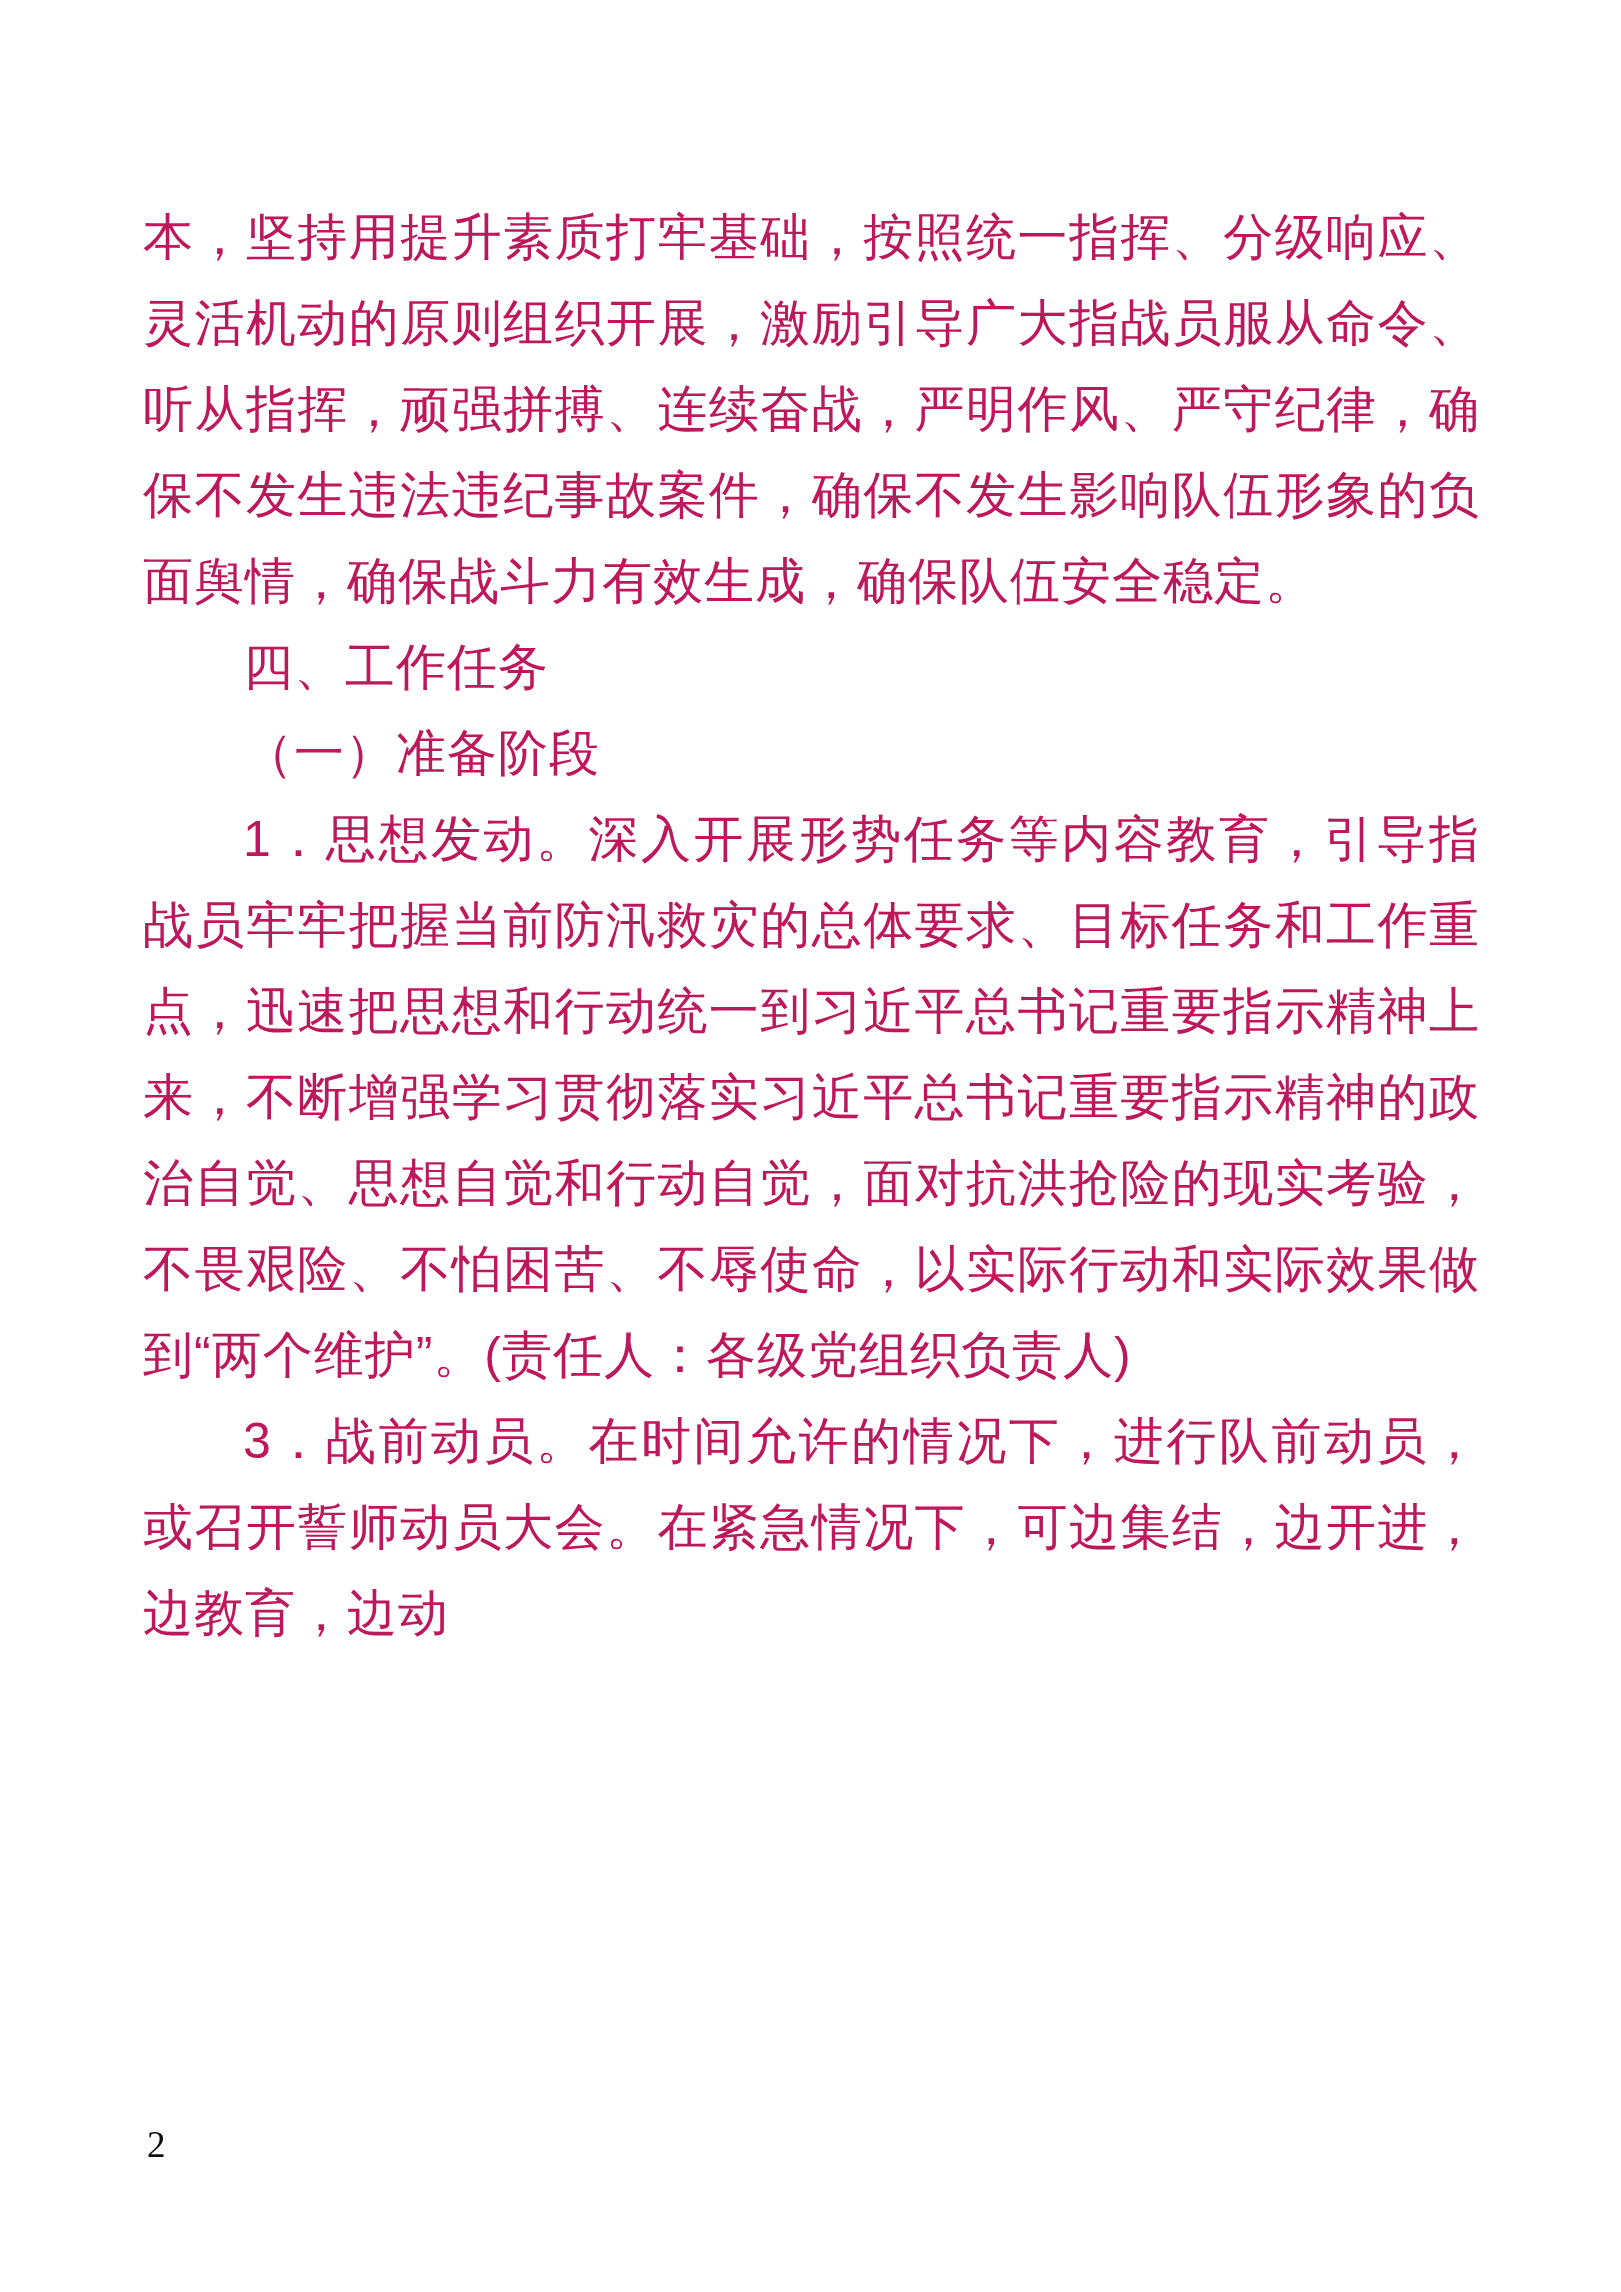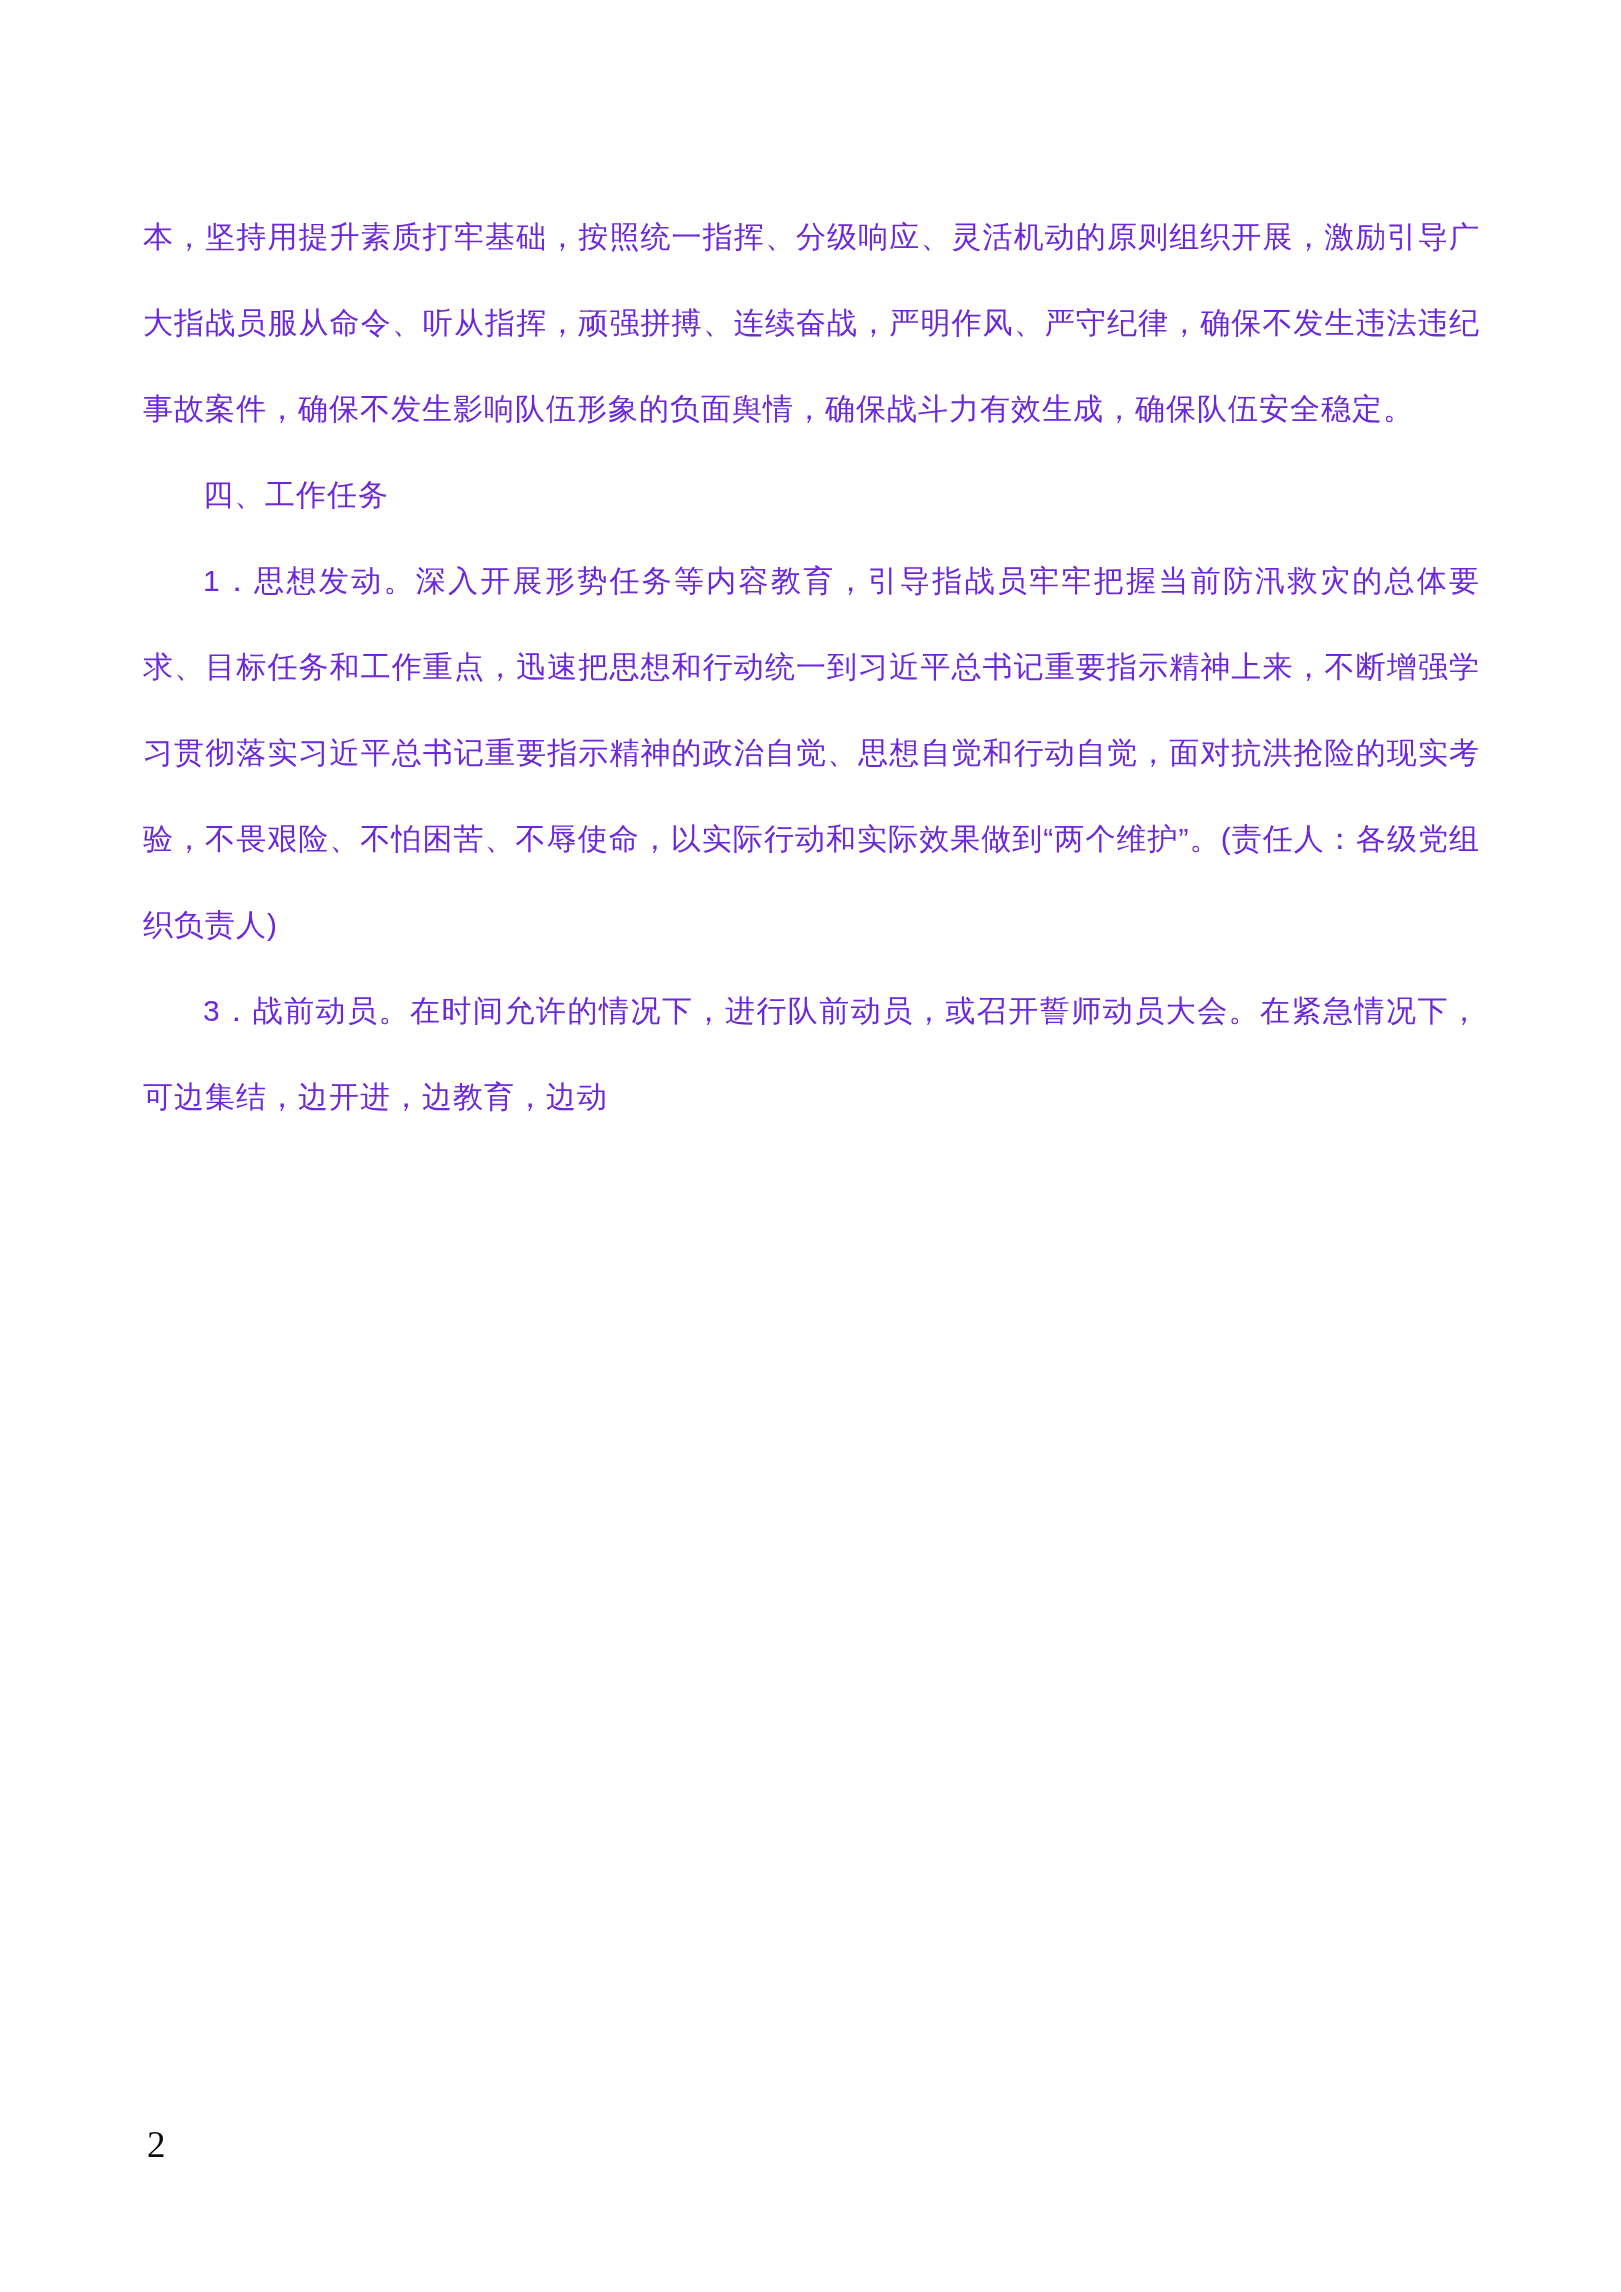--- a/index.html
+++ b/index.html
@@ -19,25 +19,25 @@
   }
   .content {
     position: absolute;
     left: 143px;
     right: 141px;
     top: 194px;
   }
   .para {
     margin: 0;
     padding: 0;
-    font-size: 30px;
+    font-size: 50px;
     line-height: 86px;
     text-align: justify;
     letter-spacing: 1px;
-    color: #6d28d9;
+    color: #be185d;
     word-break: break-all;
   }
   .para.indent {
     text-indent: 2em;
   }
   .footer {
     position: absolute;
     left: 147px;
     bottom: 127px;
     font-size: 37px;
@@ -46,18 +46,19 @@
   }
 </style>
 </head>
 <body>
 
 <div class="page">
   <div class="content">
 
   <p class="para">本，坚持用提升素质打牢基础，按照统一指挥、分级响应、灵活机动的原则组织开展，激励引导广大指战员服从命令、听从指挥，顽强拼搏、连续奋战，严明作风、严守纪律，确保不发生违法违纪事故案件，确保不发生影响队伍形象的负面舆情，确保战斗力有效生成，确保队伍安全稳定。</p>
       <p class="para indent">四、工作任务</p>
+      <p class="para indent">（一）准备阶段</p>
       <p class="para indent">1．思想发动。深入开展形势任务等内容教育，引导指战员牢牢把握当前防汛救灾的总体要求、目标任务和工作重点，迅速把思想和行动统一到习近平总书记重要指示精神上来，不断增强学习贯彻落实习近平总书记重要指示精神的政治自觉、思想自觉和行动自觉，面对抗洪抢险的现实考验，不畏艰险、不怕困苦、不辱使命，以实际行动和实际效果做到“两个维护”。(责任人：各级党组织负责人)</p>
       <p class="para indent">3．战前动员。在时间允许的情况下，进行队前动员，或召开誓师动员大会。在紧急情况下，可边集结，边开进，边教育，边动</p>
     </div>
   <div class="footer">2</div>
 </div>
 
 
 </body></html>

